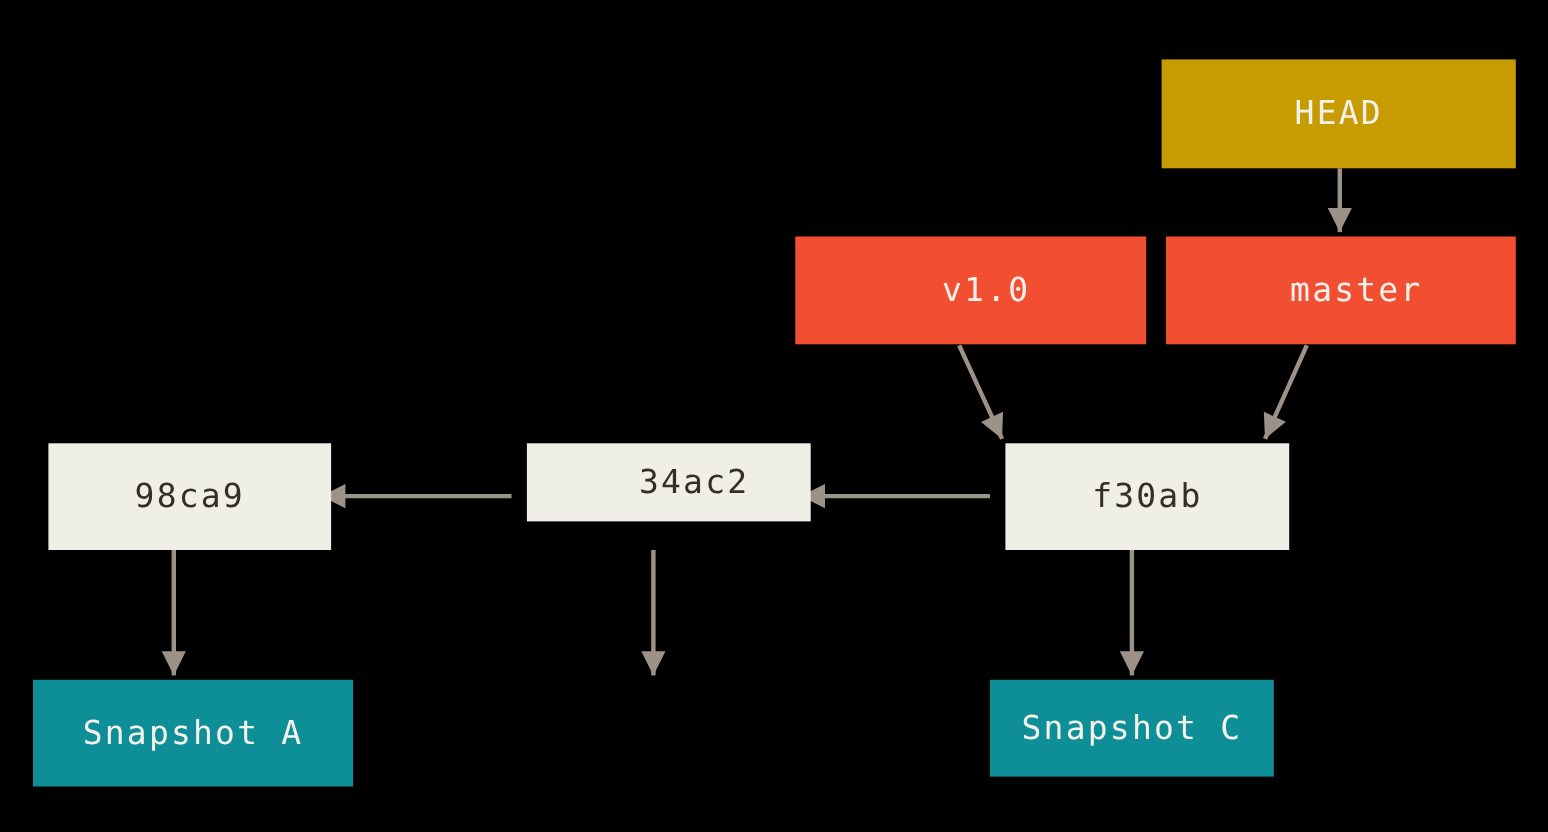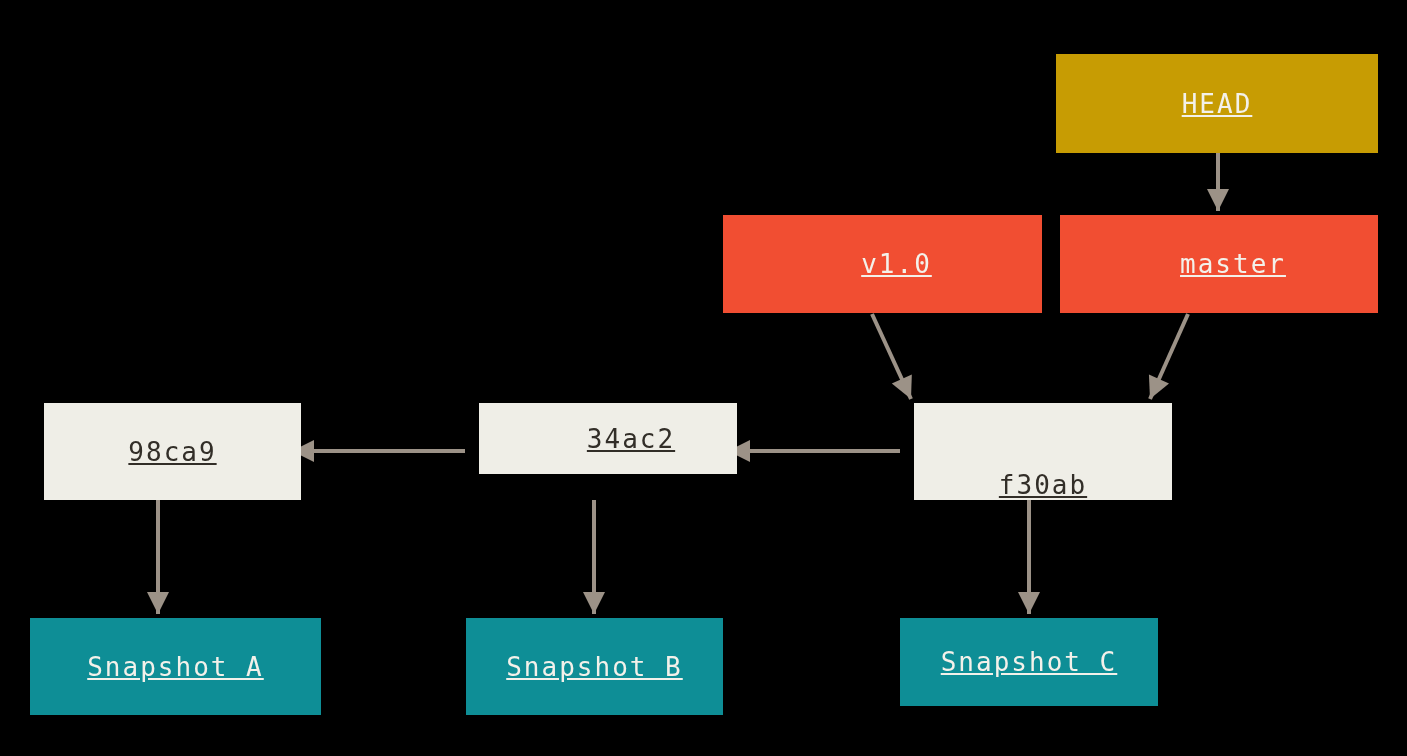--- a/index.html
+++ b/index.html
@@ -22,36 +22,35 @@
     width: 1407px;
     height: 756px;
     background: var(--background);
     overflow: hidden;
   }
   .node {
     position: absolute;
     display: flex;
     align-items: center;
     justify-content: center;
-    font-size: 26px;
+    font-size: 30px;
     letter-spacing: 2px;
     white-space: pre;
-    text-decoration: underline;
   }
   .node.head     { background: var(--head-fill);     color: var(--light-text); }
   .node.ref      { background: var(--ref-fill);      color: var(--light-text); padding-left: 28px; }
   .node.commit   { background: var(--commit-fill);   color: var(--dark-text); margin-left: 14px; }
   .node.snapshot { background: var(--snapshot-fill); color: var(--light-text); }
 
   #n-head   { left: 1056px; top:  54px; width: 322px; height:  99px; }
   #n-v10    { left:  723px; top: 215px; width: 319px; height:  98px; }
   #n-master { left: 1060px; top: 215px; width: 318px; height:  98px; }
   #n-98ca9  { left:   30px; top: 403px; width: 257px; height:  97px; }
   #n-34ac2  { left:  465px; top: 403px; width: 258px; height:  71px; padding-left: 46px; }
-  #n-f30ab  { left:  900px; top: 403px; width: 258px; height:  97px; align-items: flex-end; }
+  #n-f30ab  { left:  900px; top: 403px; width: 258px; height:  97px; }
   #n-snapa  { left:   30px; top: 618px; width: 291px; height:  97px; }
   #n-snapb  { left:  466px; top: 618px; width: 257px; height:  97px; }
   #n-snapc  { left:  900px; top: 618px; width: 258px; height:  88px; }
 
   svg.arrows {
     position: absolute;
     left: 0; top: 0;
     width: 1407px;
     height: 756px;
     pointer-events: none;
@@ -101,21 +100,18 @@
   </div>
 
   <div class="node commit" id="n-f30ab">
     <span>f30ab</span>
   </div>
 
   <div class="node snapshot" id="n-snapa">
     <span>Snapshot A</span>
   </div>
 
-  <div class="node snapshot" id="n-snapb">
-    <span>Snapshot B</span>
-  </div>
 
   <div class="node snapshot" id="n-snapc">
     <span>Snapshot C</span>
   </div>
 
 </div>
 
 </body></html>

